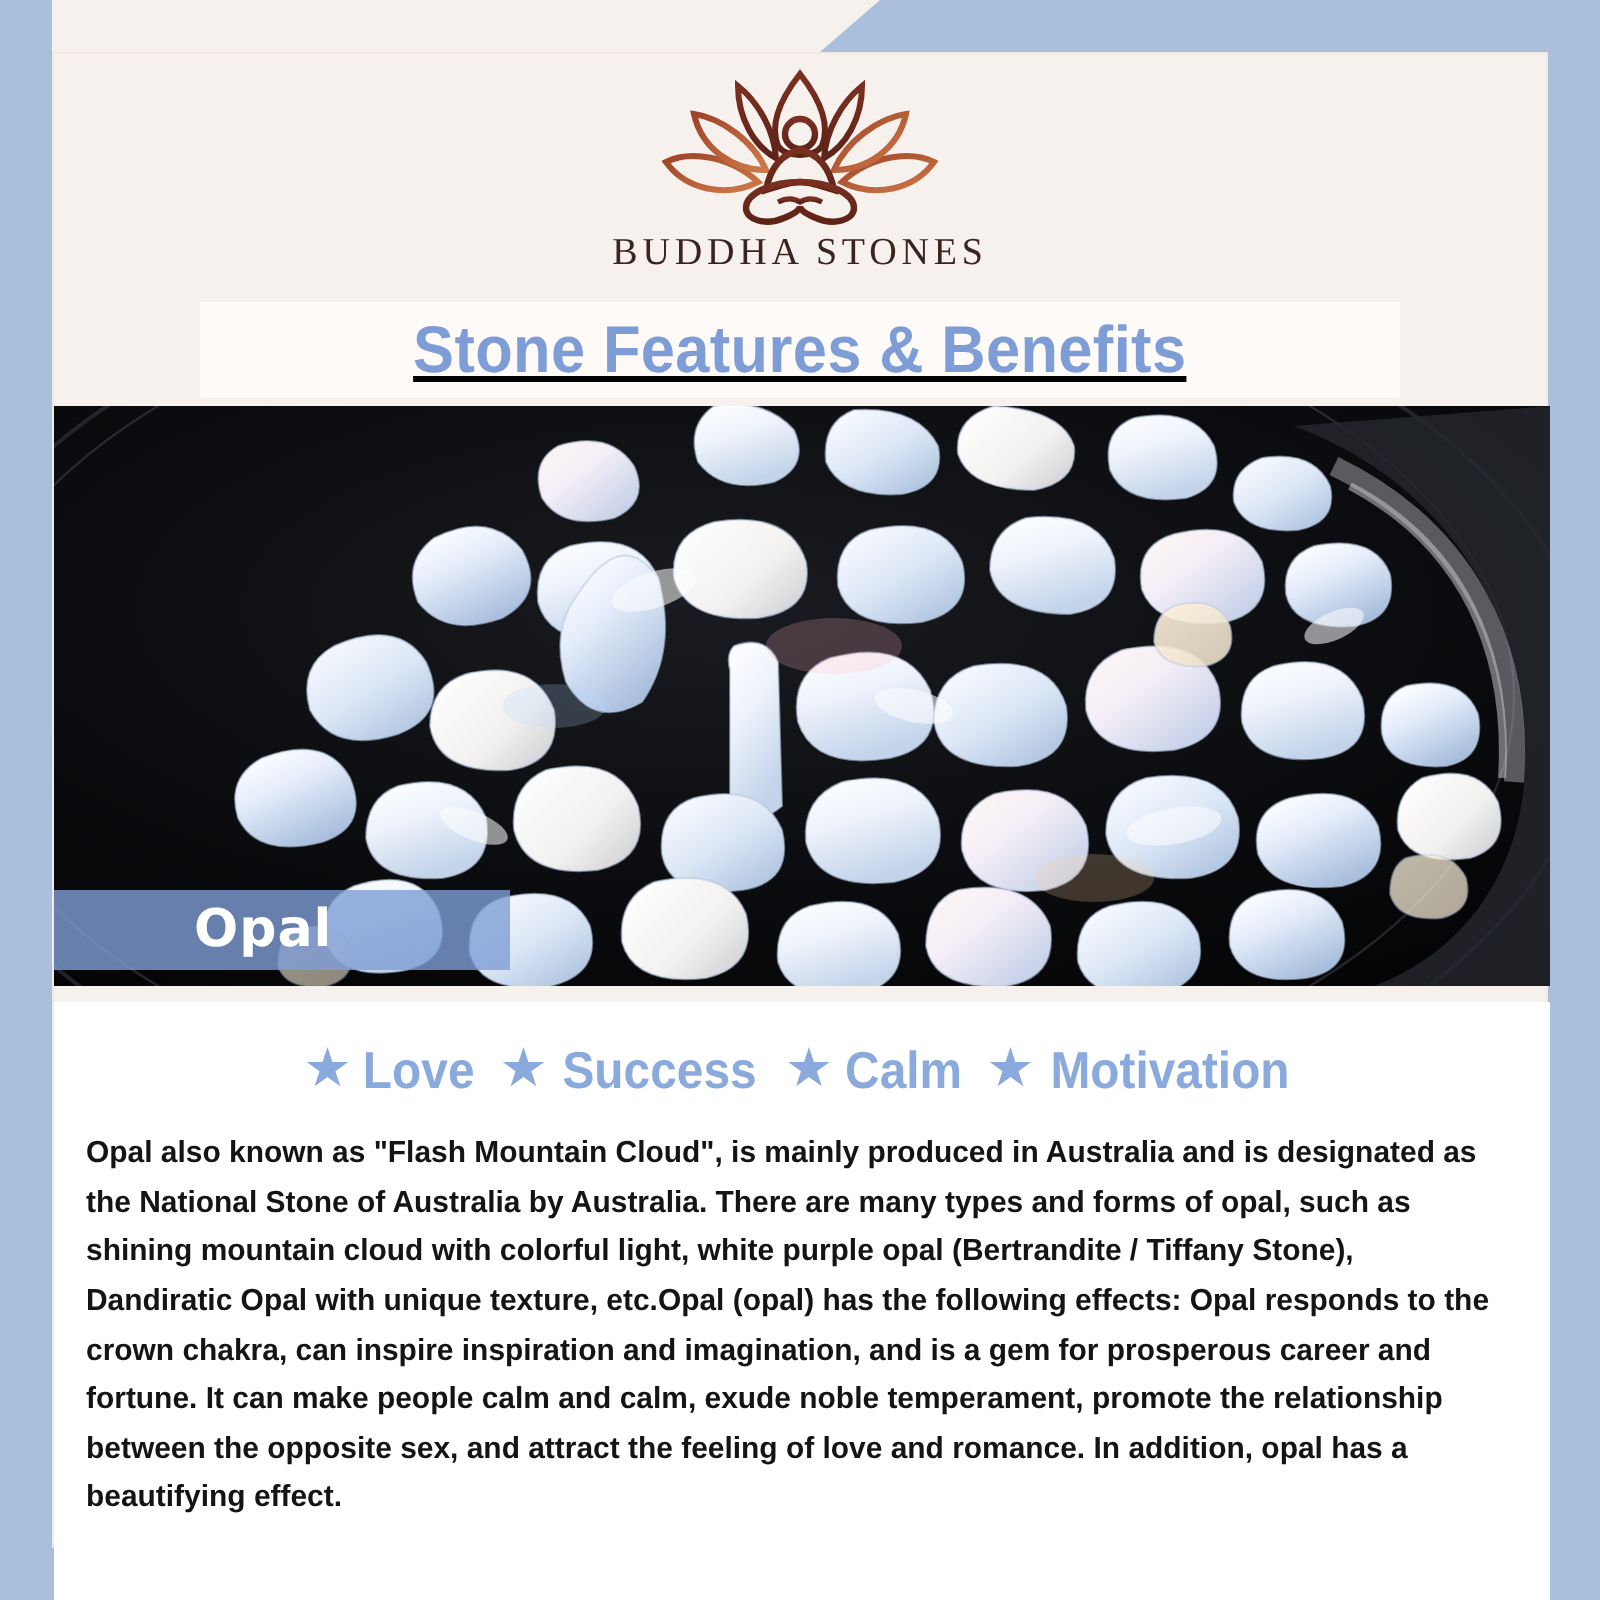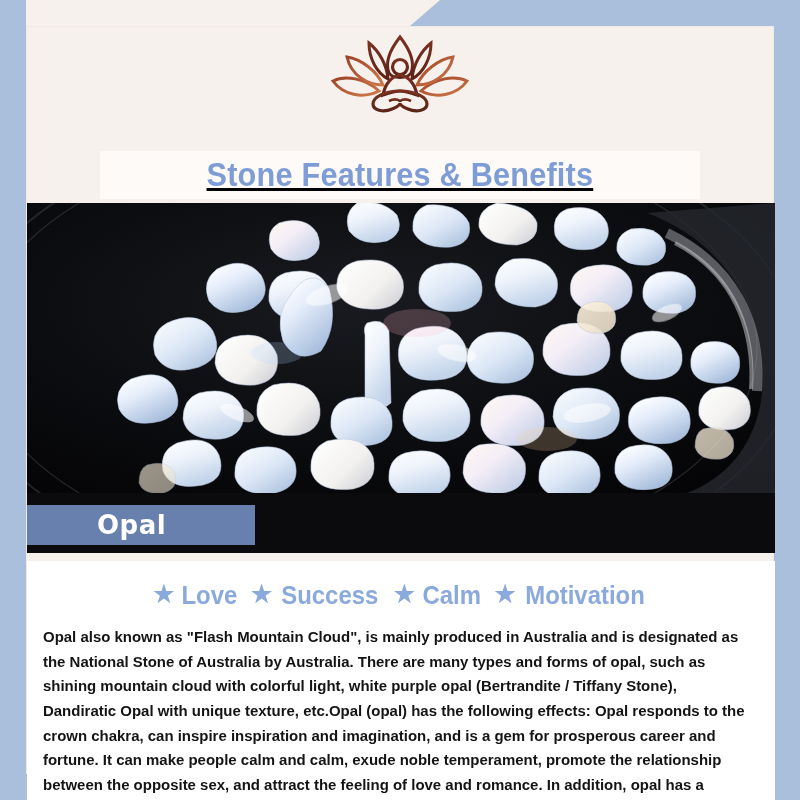--- a/index.html
+++ b/index.html
@@ -74,21 +74,21 @@
     letter-spacing:.2px;
     color:#7e9dd6;
     transform:scaleX(.93);
     white-space:nowrap;
   }
 
   
   #photo {
     position:relative;
     margin:4px 0 0 0;
-    width:748px; height:350px;
+    width:748px; height:290px;
     overflow:hidden;
     background:#0b0b0d;
   }
   #photo svg { display:block; width:748px; height:290px; }
 
   
   #opal-tag {
     position:absolute; left:0; bottom:8px;
     width:228px; height:40px;
     background:rgba(126,157,214,.80);
@@ -179,20 +179,21 @@
         <path d="M75 4 C86 18 90 30 86 40 C82 46 68 46 64 40 C60 30 64 18 75 4 Z" fill="none" stroke="url(#pg)" stroke-width="3"></path>
 
         <circle cx="75" cy="34" r="7.5" fill="none" stroke="url(#pg)" stroke-width="3.2"></circle>
 
         <path d="M75 42 C65 44 60 52 58 62 C64 60 70 58 75 58 C80 58 86 60 92 62 C90 52 85 44 75 42 Z" fill="none" stroke="url(#pg)" stroke-width="3.2"></path>
 
         <path d="M75 58 C60 58 48 64 48 71 C48 77 58 80 67 76 C72 74 75 72 75 70 C75 72 78 74 83 76 C92 80 102 77 102 71 C102 64 90 58 75 58 Z" fill="none" stroke="url(#pg)" stroke-width="3.2"></path>
 
         <path d="M64 68 C68 66 72 66 75 68 C78 66 82 66 86 68" fill="none" stroke="url(#pg)" stroke-width="2.6"></path>
       </svg>
+      <div id="logo-word">BUDDHA STONES</div>
     </div>
 
     <div id="title-banner">
       <div id="title-text">Stone Features &amp; Benefits</div>
     </div>
 
     <div id="photo">
       <svg viewBox="0 0 748 290" preserveAspectRatio="none">
         <defs>
           <radialGradient id="bowl" cx="45%" cy="35%" r="80%">

